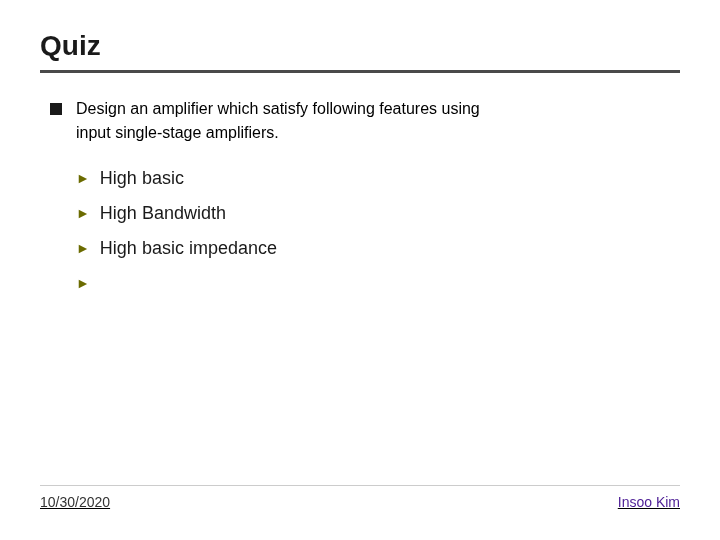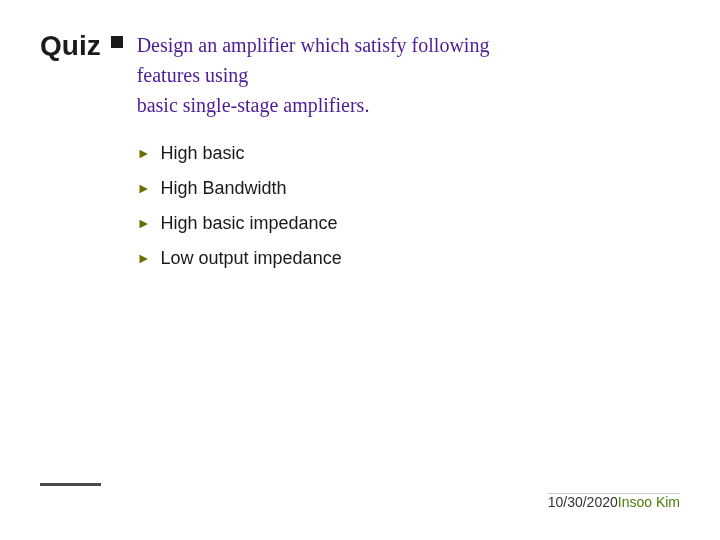--- a/index.html
+++ b/index.html
@@ -16,20 +16,21 @@
       overflow: hidden;
       position: relative;
     }
 
     .slide {
       width: 720px;
       height: 540px;
       background: #ffffff;
       padding: 30px 40px 30px 40px;
       display: flex;
+      flex-direction: column;
       position: relative;
     }
 
     .title-bar {
       border-bottom: 3px solid #4a4a4a;
       padding-bottom: 8px;
       margin-bottom: 24px;
     }
 
     .title {
@@ -52,24 +53,23 @@
     .bullet-square {
       width: 12px;
       height: 12px;
       background: #1a1a1a;
       flex-shrink: 0;
       margin-top: 6px;
       margin-right: 14px;
     }
 
     .main-text {
-      font-size: 20px;
-      color: #4c1d95;
+      font-size: 16px;
+      color: #000000;
       line-height: 1.5;
-      font-family: Liberation Serif, serif;
     }
 
     .sub-list {
       list-style: none;
       margin-top: 12px;
       margin-left: 26px;
     }
 
     .sub-list li {
       display: flex;
@@ -86,67 +86,68 @@
       margin-right: 10px;
       margin-top: 3px;
       flex-shrink: 0;
     }
 
     .footer {
       display: flex;
       justify-content: space-between;
       align-items: flex-end;
       border-top: 1px solid #cccccc;
+      padding-top: 8px;
       margin-top: auto;
+      text-decoration: underline;
     }
 
     .footer-date {
       font-size: 14px;
       color: #333333;
     }
 
     .footer-author {
       font-size: 14px;
-      color: #4d7c0f;
+      color: #4c1d95;
     }
   </style>
 </head>
 <body>
 
 <div class="slide">
 
   <div class="title-bar">
     <span class="title">Quiz</span>
   </div>
 
   <div class="content">
     <div class="main-point">
       <div class="bullet-square"></div>
       <div class="main-text">
         <span>Design an amplifier which satisfy following features using</span><br>
-        <span>basic single-stage amplifiers.</span>
+        <span>input single-stage amplifiers.</span>
       </div>
     </div>
 
     <ul class="sub-list">
       <li>
         <span class="arrow-bullet">►</span>
         <span>High basic</span>
       </li>
       <li>
         <span class="arrow-bullet">►</span>
         <span>High Bandwidth</span>
       </li>
       <li>
         <span class="arrow-bullet">►</span>
         <span>High basic impedance</span>
       </li>
       <li>
         <span class="arrow-bullet">►</span>
-        <span>Low output impedance</span>
       </li>
     </ul>
   </div>
 
   <div class="footer">
     <span class="footer-date">10/30/2020</span>
     <span class="footer-author">Insoo Kim</span>
   </div>
 
 </div>

